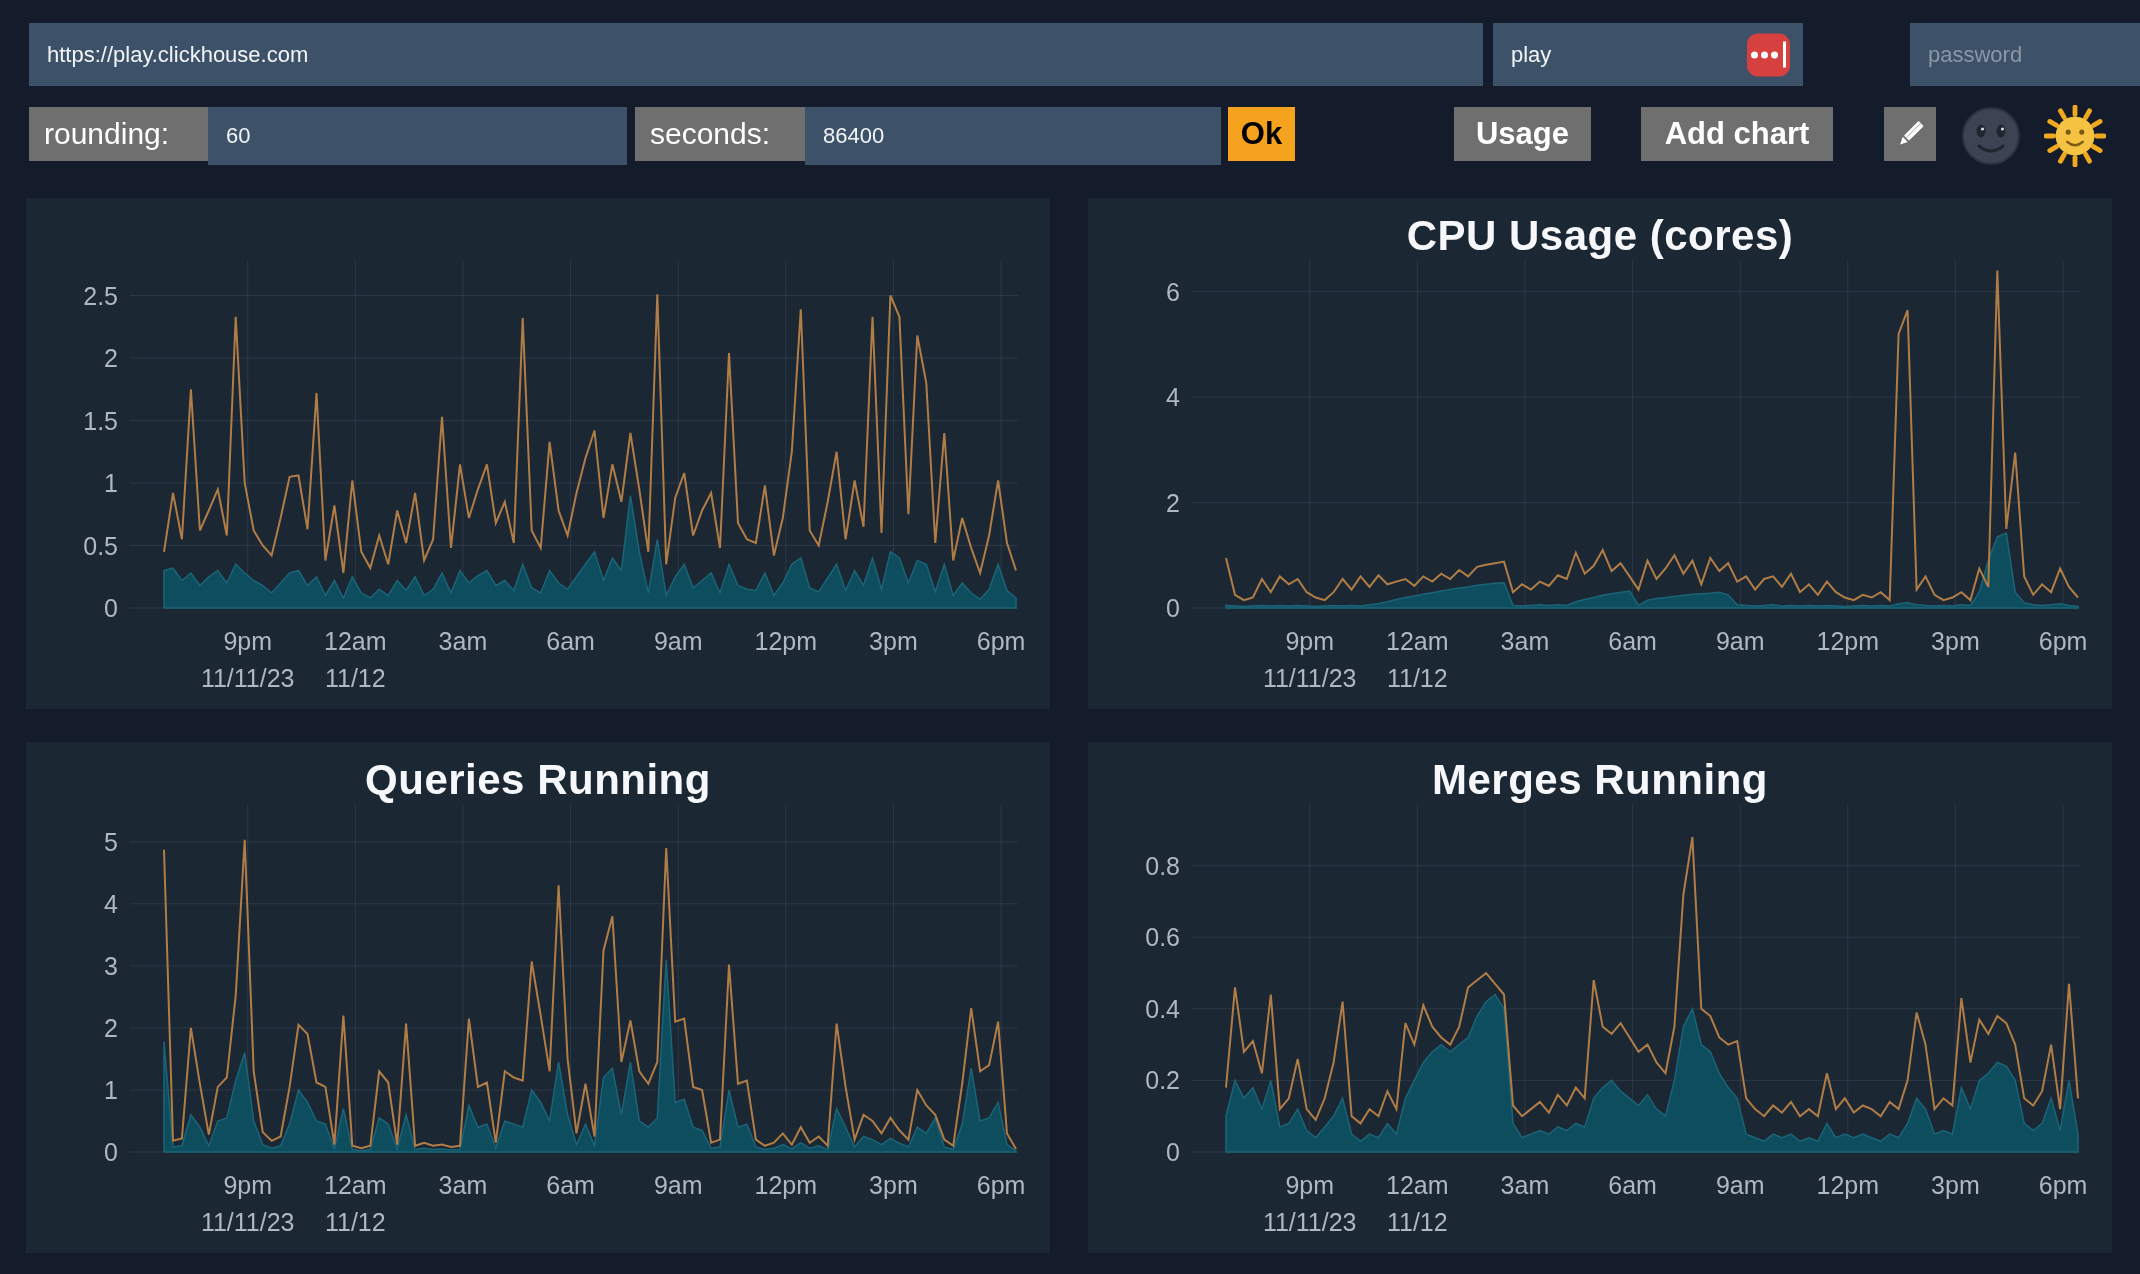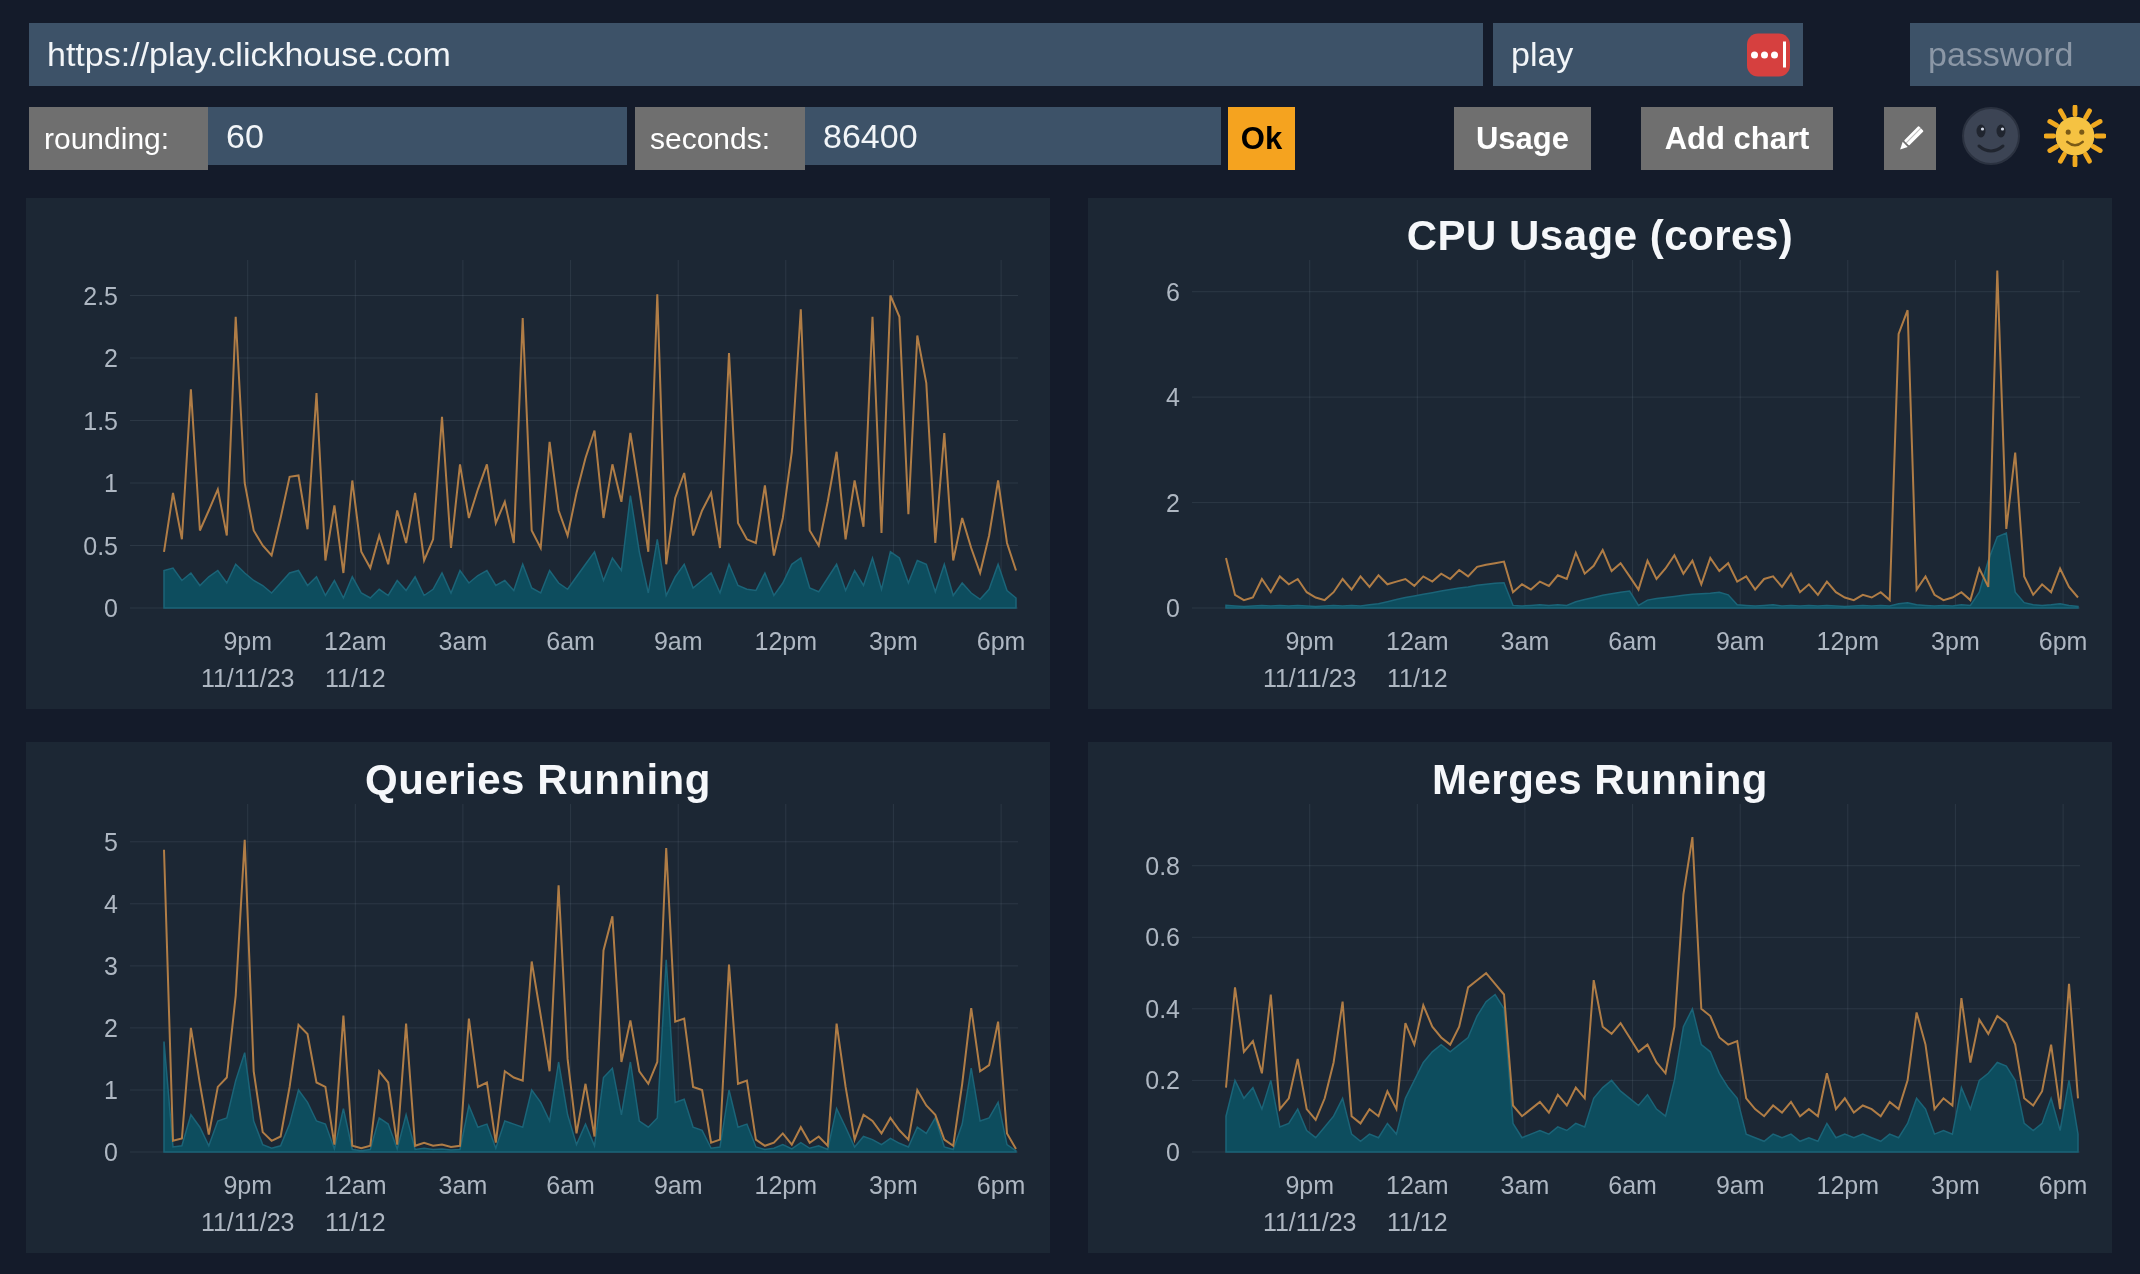--- a/index.html
+++ b/index.html
@@ -9,35 +9,35 @@
     font-family: "Liberation Sans", sans-serif; overflow: hidden;
   }
 
   
   .field { position: absolute; top: 23px; height: 63px; }
   #url-field  { left: 29px;   width: 1454px; }
   #user-field { left: 1493px; width: 310px; }
   #pass-field { left: 1910px; width: 298px; }
   .tb-input {
     width: 100%; height: 100%; border: none; outline: none;
-    background: #3d5268; color: #f2f5f8; font-size: 34px;
+    background: #3d5268; color: #f2f5f8; font-size: 22px;
     font-family: "Liberation Sans", sans-serif; padding: 0 18px;
   }
   .tb-input::placeholder { color: #8b97a6; opacity: 1; }
   .pm-badge {
     position: absolute; right: 13px; top: 50%; transform: translateY(-50%);
     width: 43px; height: 43px; background: #d6403f; border-radius: 11px;
     display: flex; align-items: center; justify-content: center; gap: 3px;
     cursor: pointer;
   }
   .pm-dot { width: 7px; height: 7px; border-radius: 50%; background: #fff; }
   .pm-caret { width: 3px; height: 26px; background: #fff; margin-left: 2px; }
 
   .r2 {
-    position: absolute; top: 107px; height: 63px;
+    position: absolute; top: 107px; height: 54px;
     display: flex; align-items: center; justify-content: center;
     font-size: 30px; color: #fff; border: none; outline: none;
     font-family: "Liberation Sans", sans-serif;
   }
   .r2-label { background: #6f6f6f; justify-content: flex-start; padding-left: 15px; }
   #rounding-label { left: 29px;  width: 179px; }
   #rounding-input { left: 208px; width: 419px; top: 107px; height: 58px; position: absolute; }
   #seconds-label  { left: 635px; width: 170px; }
   #seconds-input  { left: 805px; width: 416px; top: 107px; height: 58px; position: absolute; }
   .btn { cursor: pointer; border: none; font-weight: bold; }

